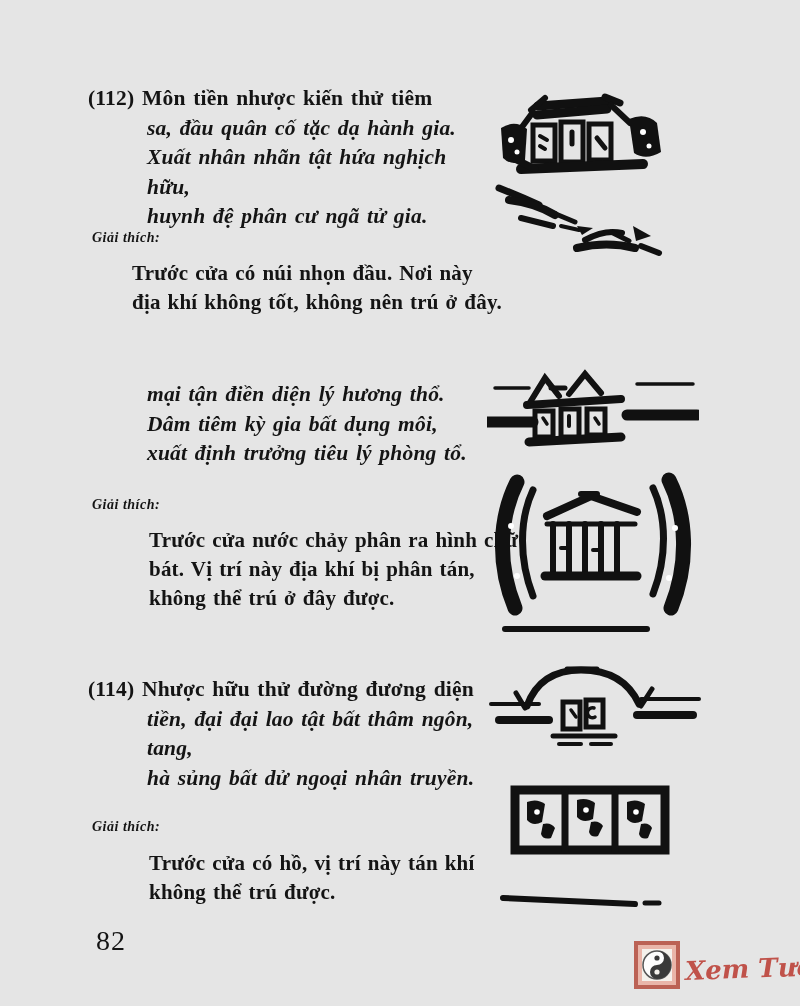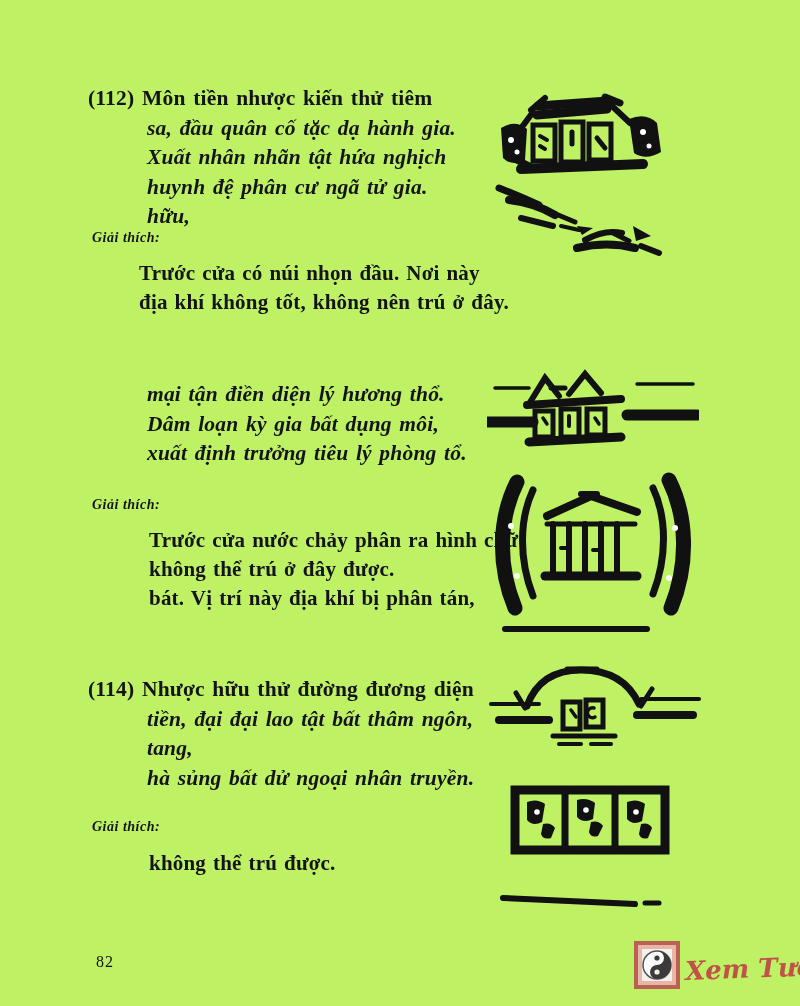--- a/index.html
+++ b/index.html
@@ -1,31 +1,31 @@
 <!DOCTYPE html>
 <html><head>
 <meta charset="utf-8">
 <style>
   html,body{margin:0;padding:0;}
   body{background:#888;}
   #page{
     position:relative;
     width:800px;height:1006px;
     margin:0 auto;
-    background:#bef264;
+    background:#e5e5e5;
     overflow:hidden;
     font-family:"Liberation Serif", serif;
     color:#141414;
   }
   .abs{position:absolute;}
   .poem{font-size:21.5px;font-weight:700;line-height:29.5px;letter-spacing:.2px;word-spacing:2px;white-space:nowrap;}
   .poem .cont{padding-left:59px;font-style:italic;}
   .gt-label{font-size:14px;font-style:italic;font-weight:700;letter-spacing:.5px;white-space:nowrap;}
   .expl{font-size:21px;font-weight:700;line-height:29px;letter-spacing:.2px;word-spacing:1.5px;white-space:nowrap;}
-  .pagenum{font-size:16px;font-weight:400;letter-spacing:1px;margin-top:28px;}
+  .pagenum{font-size:28px;font-weight:400;letter-spacing:1px;}
   .ill{position:absolute;}
   .ill svg{display:block;}
   
   .wm{display:flex;align-items:center;gap:5px;}
   .wm-text{
     font-family:"DejaVu Serif", serif;
     font-style:italic;font-weight:700;
     font-size:26px;color:#c0524a;
     transform:rotate(-2deg);
     white-space:nowrap;
@@ -33,25 +33,25 @@
 </style>
 </head>
 <body>
 
 <div id="page">
 
   <div class="abs poem" style="left:88px;top:84px;">
     <div>(112) Môn tiền nhược kiến thử tiêm</div>
     <div class="cont">sa, đầu quân cố tặc dạ hành gia.</div>
     <div class="cont">Xuất nhân nhãn tật hứa nghịch</div>
+    <div class="cont">hữu,</div>
     <div class="cont">huynh đệ phân cư ngã tử gia.</div>
-    <div class="cont">hữu,</div>
   </div>
   <div class="abs gt-label" style="left:92px;top:230px;">Giải thích:</div>
-  <div class="abs expl" style="left:139px;top:259px;">
+  <div class="abs expl" style="left:132px;top:259px;">
     <div>Trước cửa có núi nhọn đầu. Nơi này</div>
     <div>địa khí không tốt, không nên trú ở đây.</div>
   </div>
 
   <div class="ill" style="left:493px;top:92px;">
     <svg width="178" height="166" viewBox="0 0 178 166">
       <g stroke="#111" fill="none" stroke-linecap="round">
 
         <path d="M45,14 L115,9" stroke-width="9"></path>
         <path d="M38,18 L52,6" stroke-width="6"></path>
@@ -88,28 +88,28 @@
         <path d="M84,156 q30,-7 58,0" stroke-width="8"></path>
         <path d="M118,140 l18,9" stroke-width="5"></path>
         <path d="M140,134 l18,10 -15,5 z" fill="#111" stroke="none"></path>
         <path d="M148,154 l18,7" stroke-width="6"></path>
       </g>
     </svg>
   </div>
 
   <div class="abs poem" style="left:88px;top:380px;">
     <div class="cont">mại tận điền diện lý hương thổ.</div>
-    <div class="cont">Dâm loạn kỳ gia bất dụng môi,</div>
+    <div class="cont">Dâm tiêm kỳ gia bất dụng môi,</div>
     <div class="cont">xuất định trưởng tiêu lý phòng tổ.</div>
   </div>
   <div class="abs gt-label" style="left:92px;top:497px;">Giải thích:</div>
   <div class="abs expl" style="left:149px;top:526px;">
     <div>Trước cửa nước chảy phân ra hình chữ</div>
+    <div>bát. Vị trí này địa khí bị phân tán,</div>
     <div>không thể trú ở đây được.</div>
-    <div>bát. Vị trí này địa khí bị phân tán,</div>
   </div>
 
   <div class="ill" style="left:487px;top:366px;">
     <svg width="212" height="272" viewBox="0 0 212 272">
       <g stroke="#111" fill="none" stroke-linecap="round">
 
         <path d="M8,22 H42" stroke-width="3.5"></path>
         <path d="M150,18 H206" stroke-width="3.5"></path>
 
         <path d="M42,38 L58,12 L72,30" stroke-width="6"></path>
@@ -151,20 +151,21 @@
   </div>
 
   <div class="abs poem" style="left:88px;top:675px;">
     <div>(114) Nhược hữu thử đường đương diện</div>
     <div class="cont">tiền, đại đại lao tật bất thâm ngôn,</div>
     <div class="cont">tang,</div>
     <div class="cont">hà sủng bất dử ngoại nhân truyền.</div>
   </div>
   <div class="abs gt-label" style="left:92px;top:819px;">Giải thích:</div>
   <div class="abs expl" style="left:149px;top:849px;">
+    <div>Trước cửa có hồ, vị trí này tán khí</div>
     <div>không thể trú được.</div>
   </div>
 
   <div class="ill" style="left:487px;top:662px;">
     <svg width="222" height="250" viewBox="0 0 222 250">
       <g stroke="#111" fill="none" stroke-linecap="round">
 
         <path d="M40,44 C50,16 72,8 94,8 C118,8 140,16 152,42" stroke-width="7"></path>
         <path d="M38,46 l-9,-15" stroke-width="5"></path>
         <path d="M154,44 l11,-17" stroke-width="5"></path>

